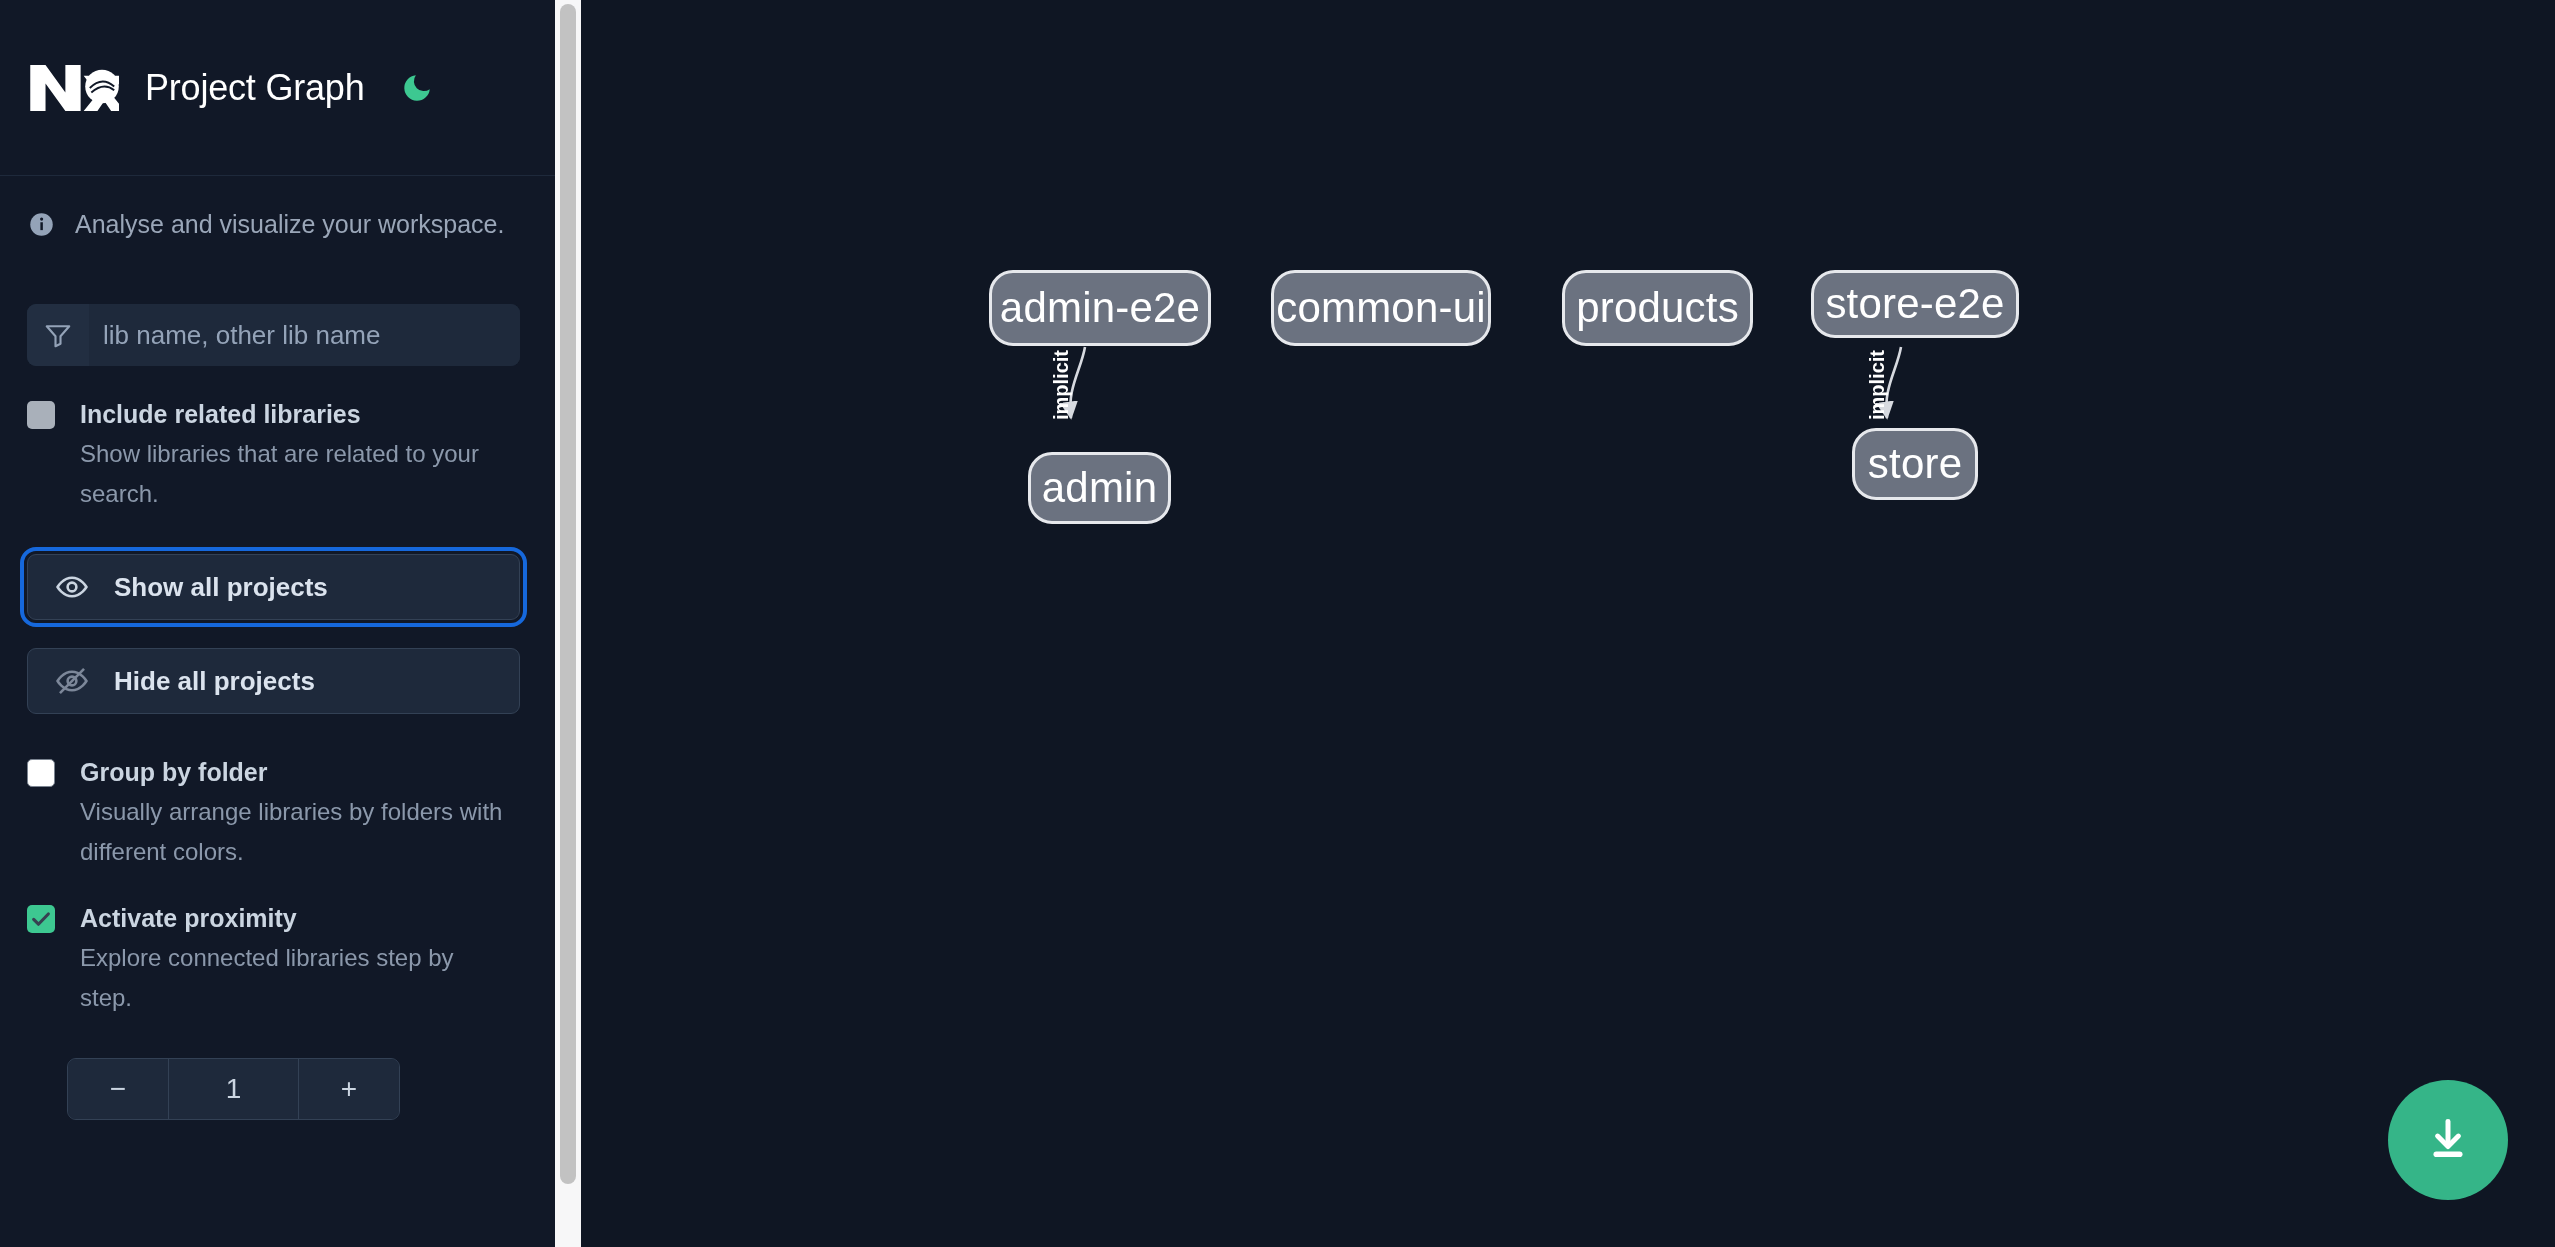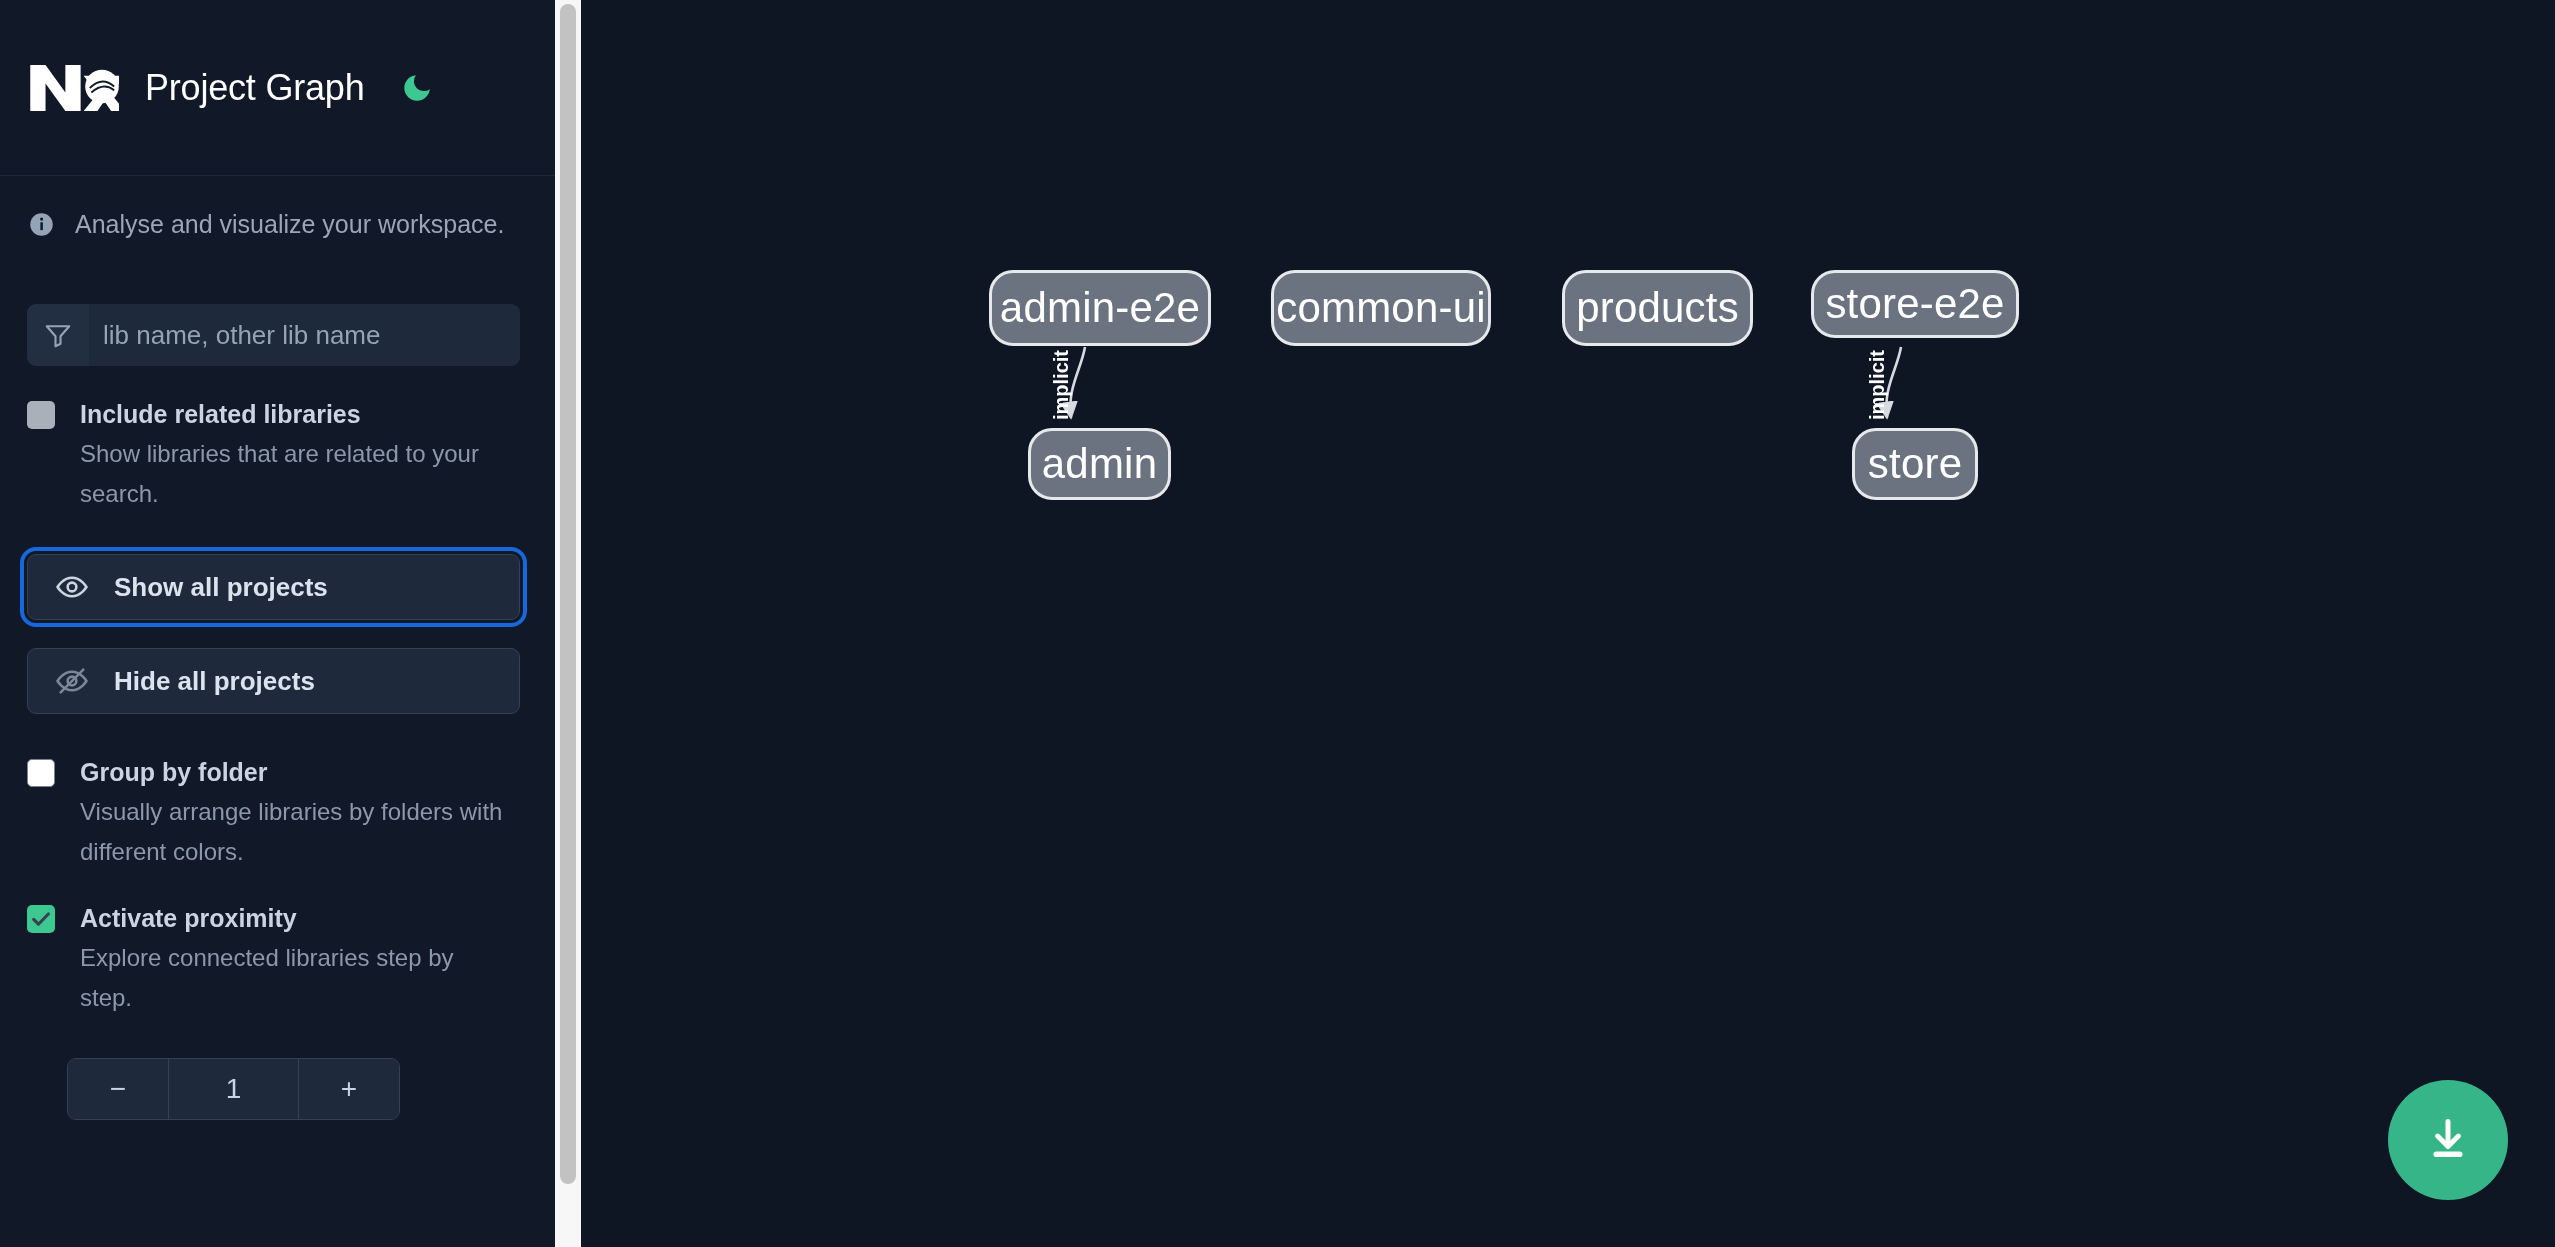--- a/index.html
+++ b/index.html
@@ -360,21 +360,21 @@
     </div>
     <div class="node-box" style="left:690px;top:270px;width:220px;height:76px;">
       <span class="node-label">common-ui</span>
     </div>
     <div class="node-box" style="left:981px;top:270px;width:191px;height:76px;">
       <span class="node-label">products</span>
     </div>
     <div class="node-box" style="left:1230px;top:270px;width:208px;height:68px;">
       <span class="node-label">store-e2e</span>
     </div>
-    <div class="node-box" style="left:447px;top:428px;width:143px;height:72px;">
+    <div class="node-box" style="left:447px;top:452px;width:143px;height:72px;">
       <span class="node-label">admin</span>
     </div>
     <div class="node-box" style="left:1271px;top:428px;width:126px;height:72px;">
       <span class="node-label">store</span>
     </div>
 
     <button id="fab">
       <svg width="52" height="52" viewBox="0 0 24 24">
         <path d="M12 3.5v10.5" stroke="#ffffff" stroke-width="2.3" stroke-linecap="round"></path>
         <path d="M7.2 10.2L12 15l4.8-4.8" fill="none" stroke="#ffffff" stroke-width="2.3" stroke-linecap="round" stroke-linejoin="round"></path>

